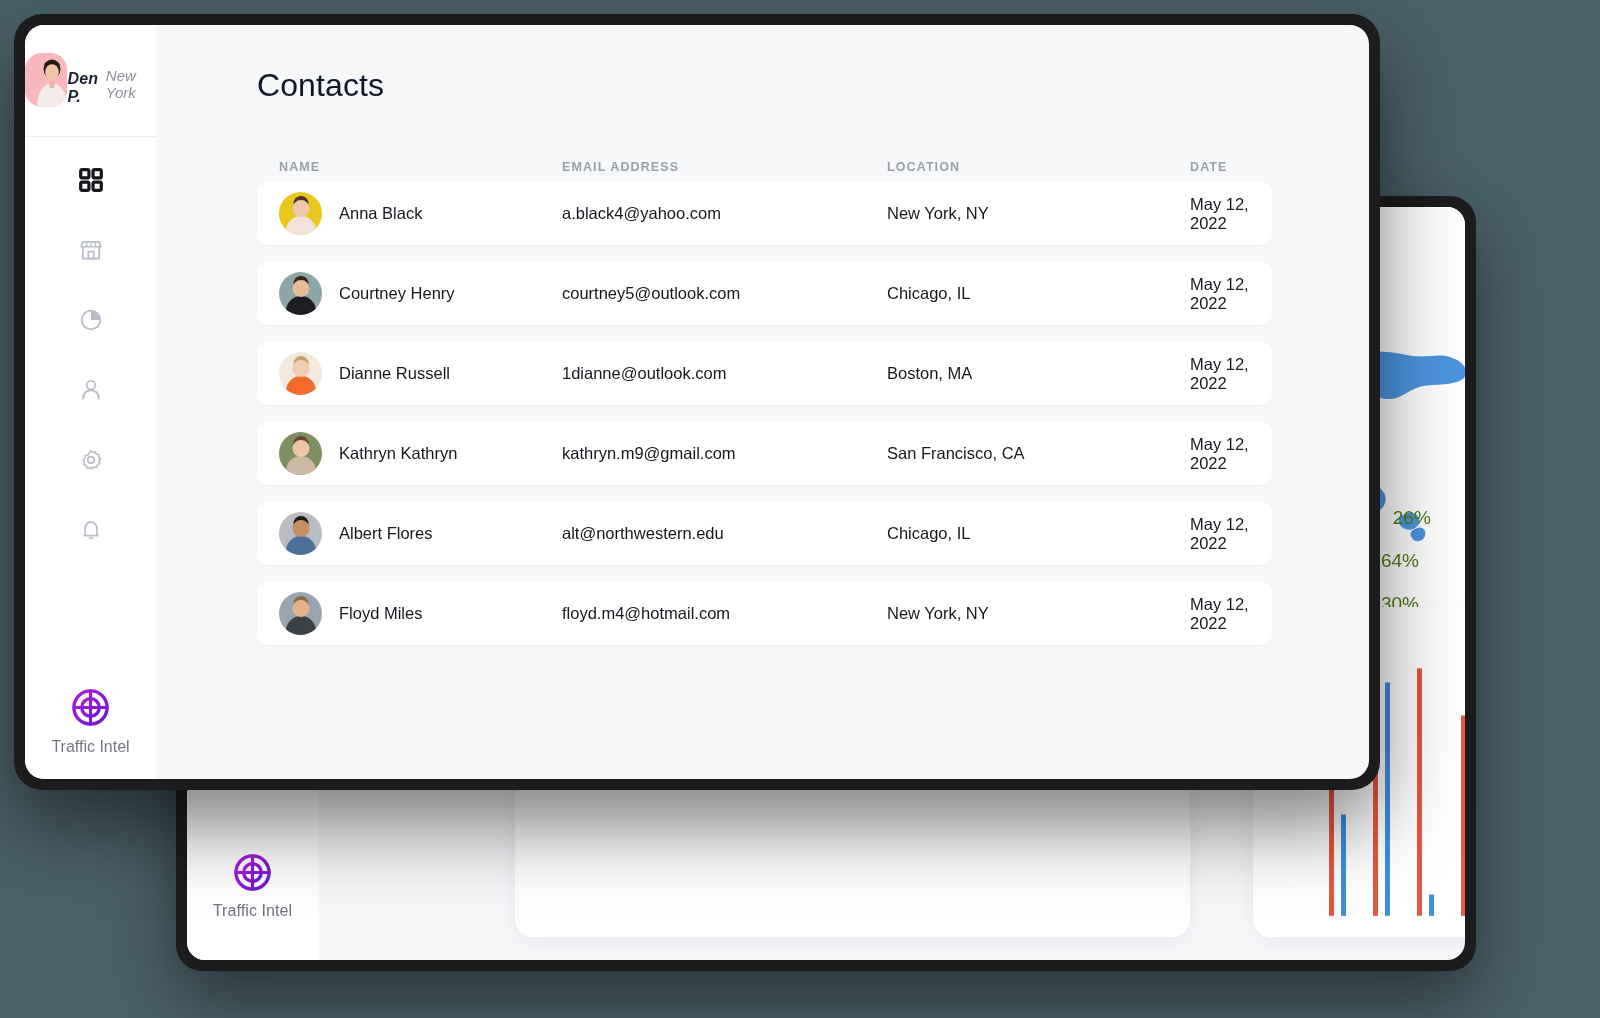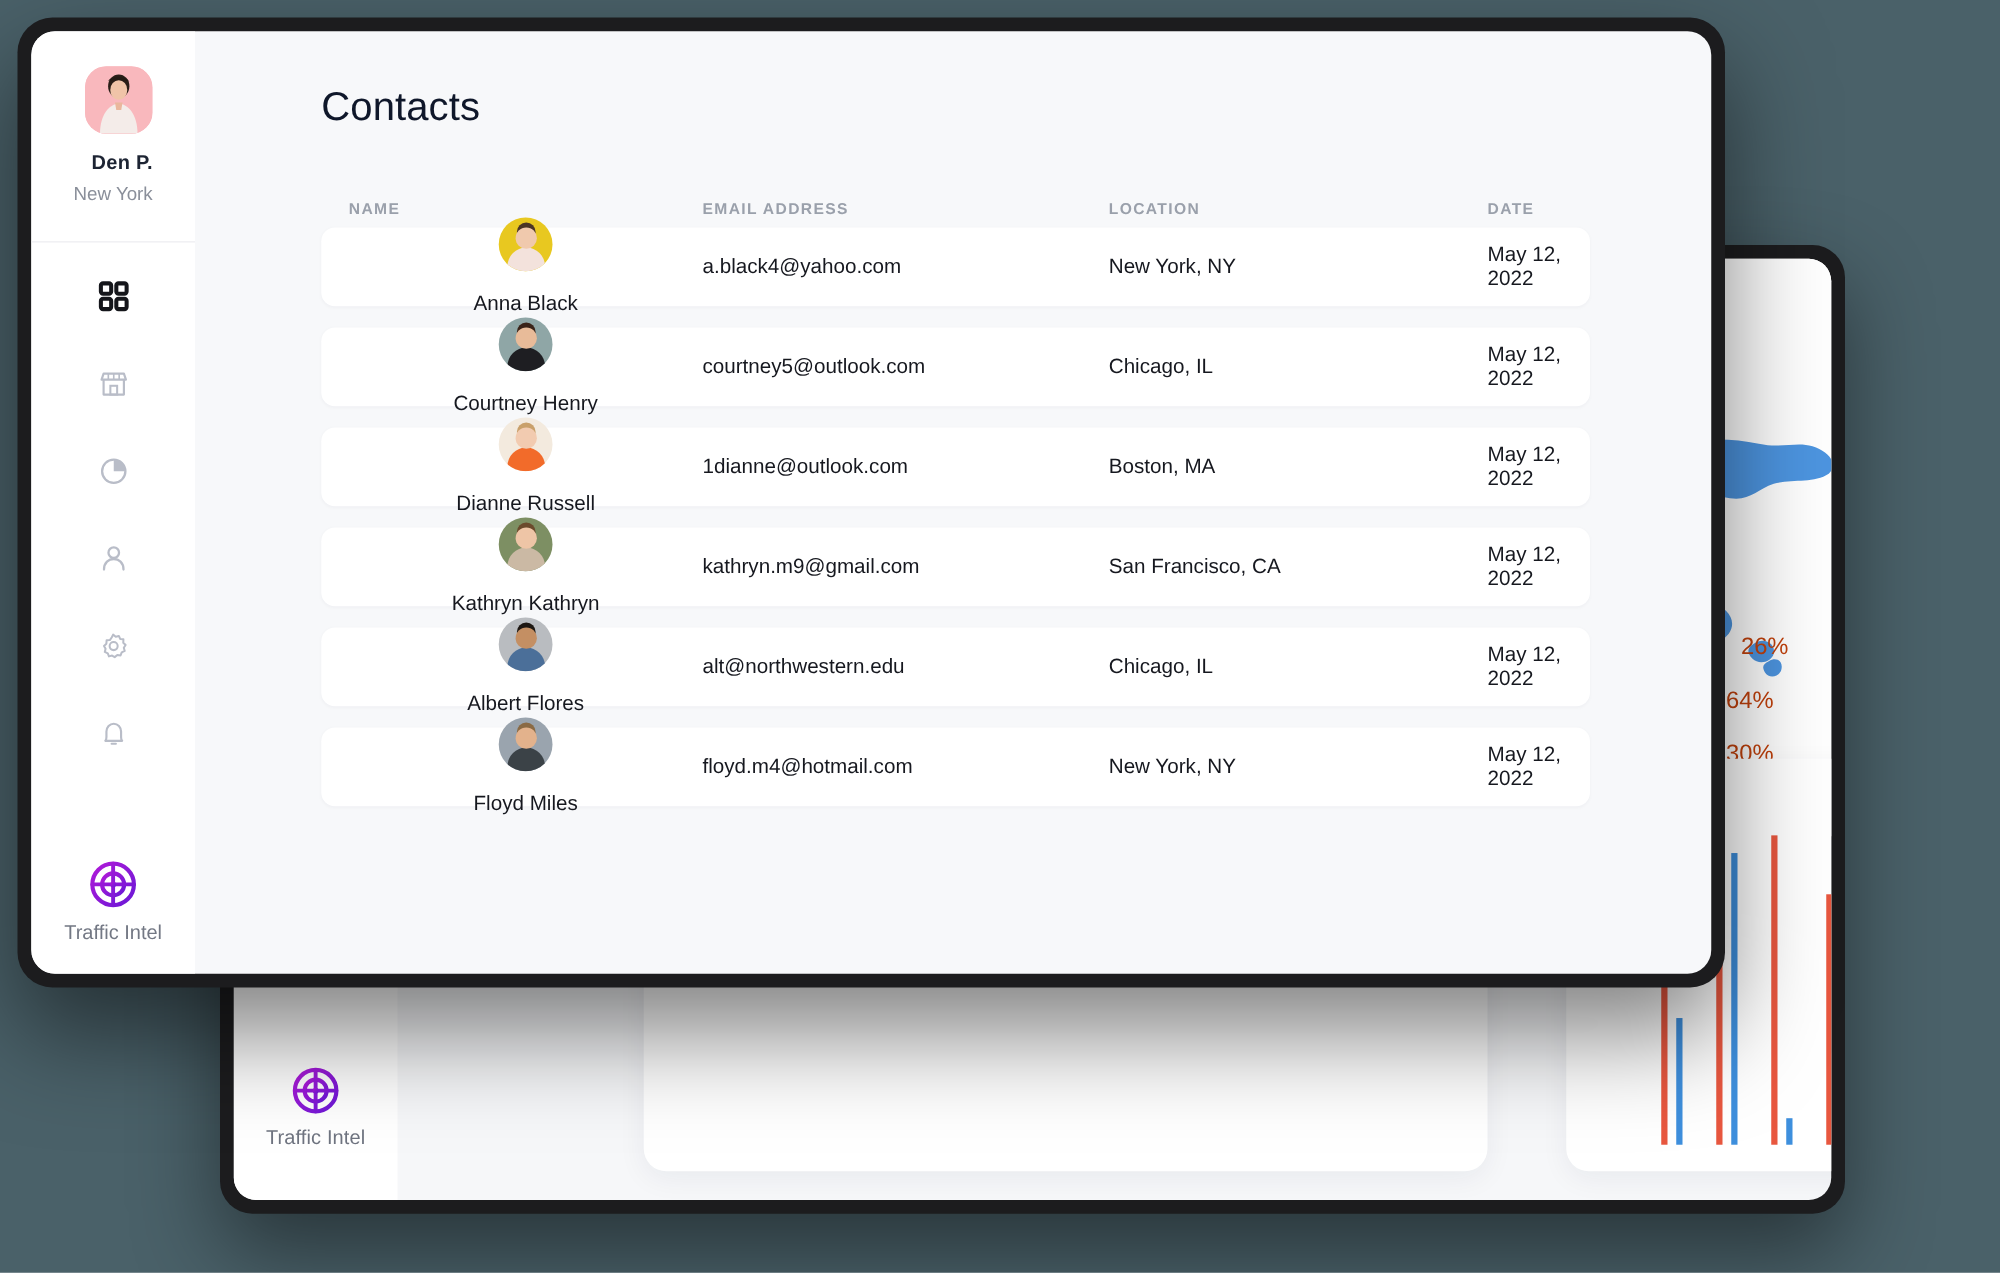--- a/index.html
+++ b/index.html
@@ -69,21 +69,21 @@
     overflow: hidden;
   }
   .map-svg { position: absolute; left: -170px; top: 130px; width: 430px; height: 230px; }
   .map-stats {
     position: absolute; left: 10px; bottom: 54px;
     width: 260px;
     display: flex; flex-direction: column; gap: 19px;
   }
   .map-stat-row { display: flex; align-items: baseline; gap: 14px; }
   .map-stat-num { font-size: 21px; font-weight: 700; color: #1f2733; letter-spacing: .2px; }
-  .map-stat-pct { font-size: 19px; color: #c2410c; }
+  .map-stat-pct { font-size: 19px; color: #4d7c0f; }
 
   
   .line-card {
     position: absolute;
     left: 197px; top: 400px;
     width: 675px; height: 330px;
     background: #fff;
     border-radius: 18px;
     box-shadow: 0 6px 22px rgba(20,30,60,.06);
     overflow: hidden;
@@ -127,21 +127,21 @@
   }
 
   
   .side {
     flex: 0 0 131px;
     height: 100%;
     background: #ffffff;
     position: relative;
     display: flex; flex-direction: column; align-items: center;
   }
-  .side-profile { padding-top: 28px; display: flex; flex-direction: column; align-items: flex-end; }
+  .side-profile { padding-top: 28px; display: flex; flex-direction: row; align-items: center; font-style: italic; }
   .avatar-sq {
     width: 54px; height: 54px; border-radius: 17px;
     background: #f9b8bd; overflow: hidden; position: relative;
   }
   .side-name { margin-top: 15px; font-size: 16px; font-weight: 700; color: #1d2433; letter-spacing: .2px; }
   .side-loc  { margin-top: 7px; font-size: 15px; color: #8a8f9a; }
   .side-divider { width: 100%; height: 1px; background: #ededf1; margin-top: 29px; }
 
   .side-nav { margin-top: 28px; display: flex; flex-direction: column; align-items: center; gap: 40px; width: 100%; }
   .nav-item {
@@ -172,21 +172,21 @@
   .c-date  { flex: 1 1 auto; }
 
   .row {
     display: flex; align-items: center;
     background: #fff; border-radius: 11px;
     height: 63px; padding: 0 22px;
     margin-bottom: 17px;
     box-shadow: 0 1px 3px rgba(22,30,55,.035);
   }
   .cell { font-size: 16.5px; color: #16181f; }
-  .name-cell { display: flex; align-items: center; gap: 17px; flex-direction: column; }
+  .name-cell { display: flex; align-items: center; gap: 17px; }
   .av {
     width: 43px; height: 43px; border-radius: 50%;
     flex: 0 0 43px; overflow: hidden; position: relative;
   }
   .av-head {
     position: absolute; left: 50%; top: 19%; transform: translateX(-50%);
     width: 17px; height: 17px; border-radius: 50%;
   }
   .av-body {
     position: absolute; left: 50%; bottom: 0; transform: translateX(-50%);

